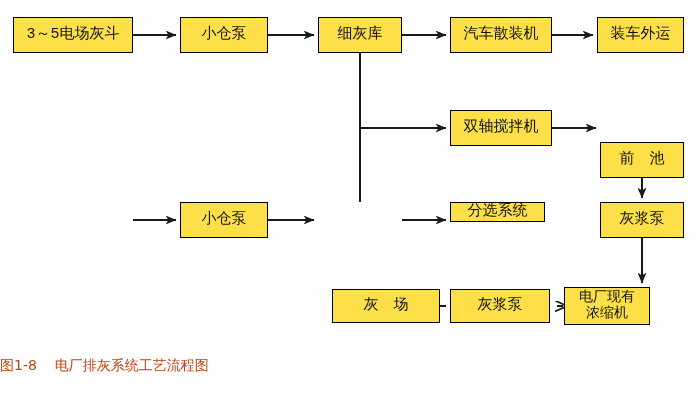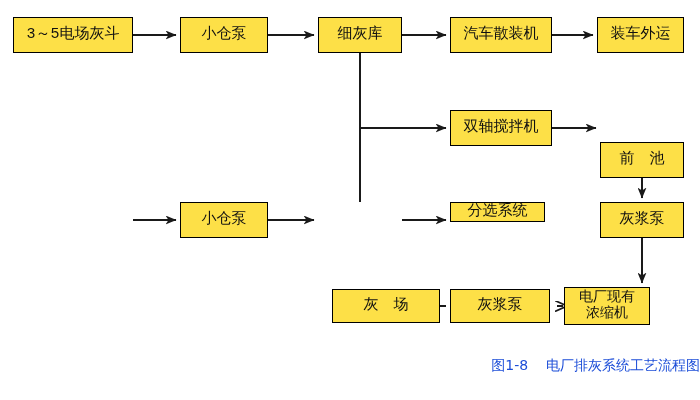--- a/index.html
+++ b/index.html
@@ -45,23 +45,23 @@
     top: 0;
     width: 700px;
     height: 400px;
     pointer-events: none;
   }
   .caption {
     position: absolute;
     left: 0;
     top: 357px;
     width: 700px;
-    text-align: right;
+    text-align: left;
     font-size: 14px;
-    color: #1d4ed8;
+    color: #c2410c;
     white-space: pre;
   }
 </style>
 </head>
 <body>
 
 <div id="canvas">
 
   <svg class="edge-layer" viewBox="0 0 700 400" width="700" height="400" xmlns="http://www.w3.org/2000/svg">
     <defs>

